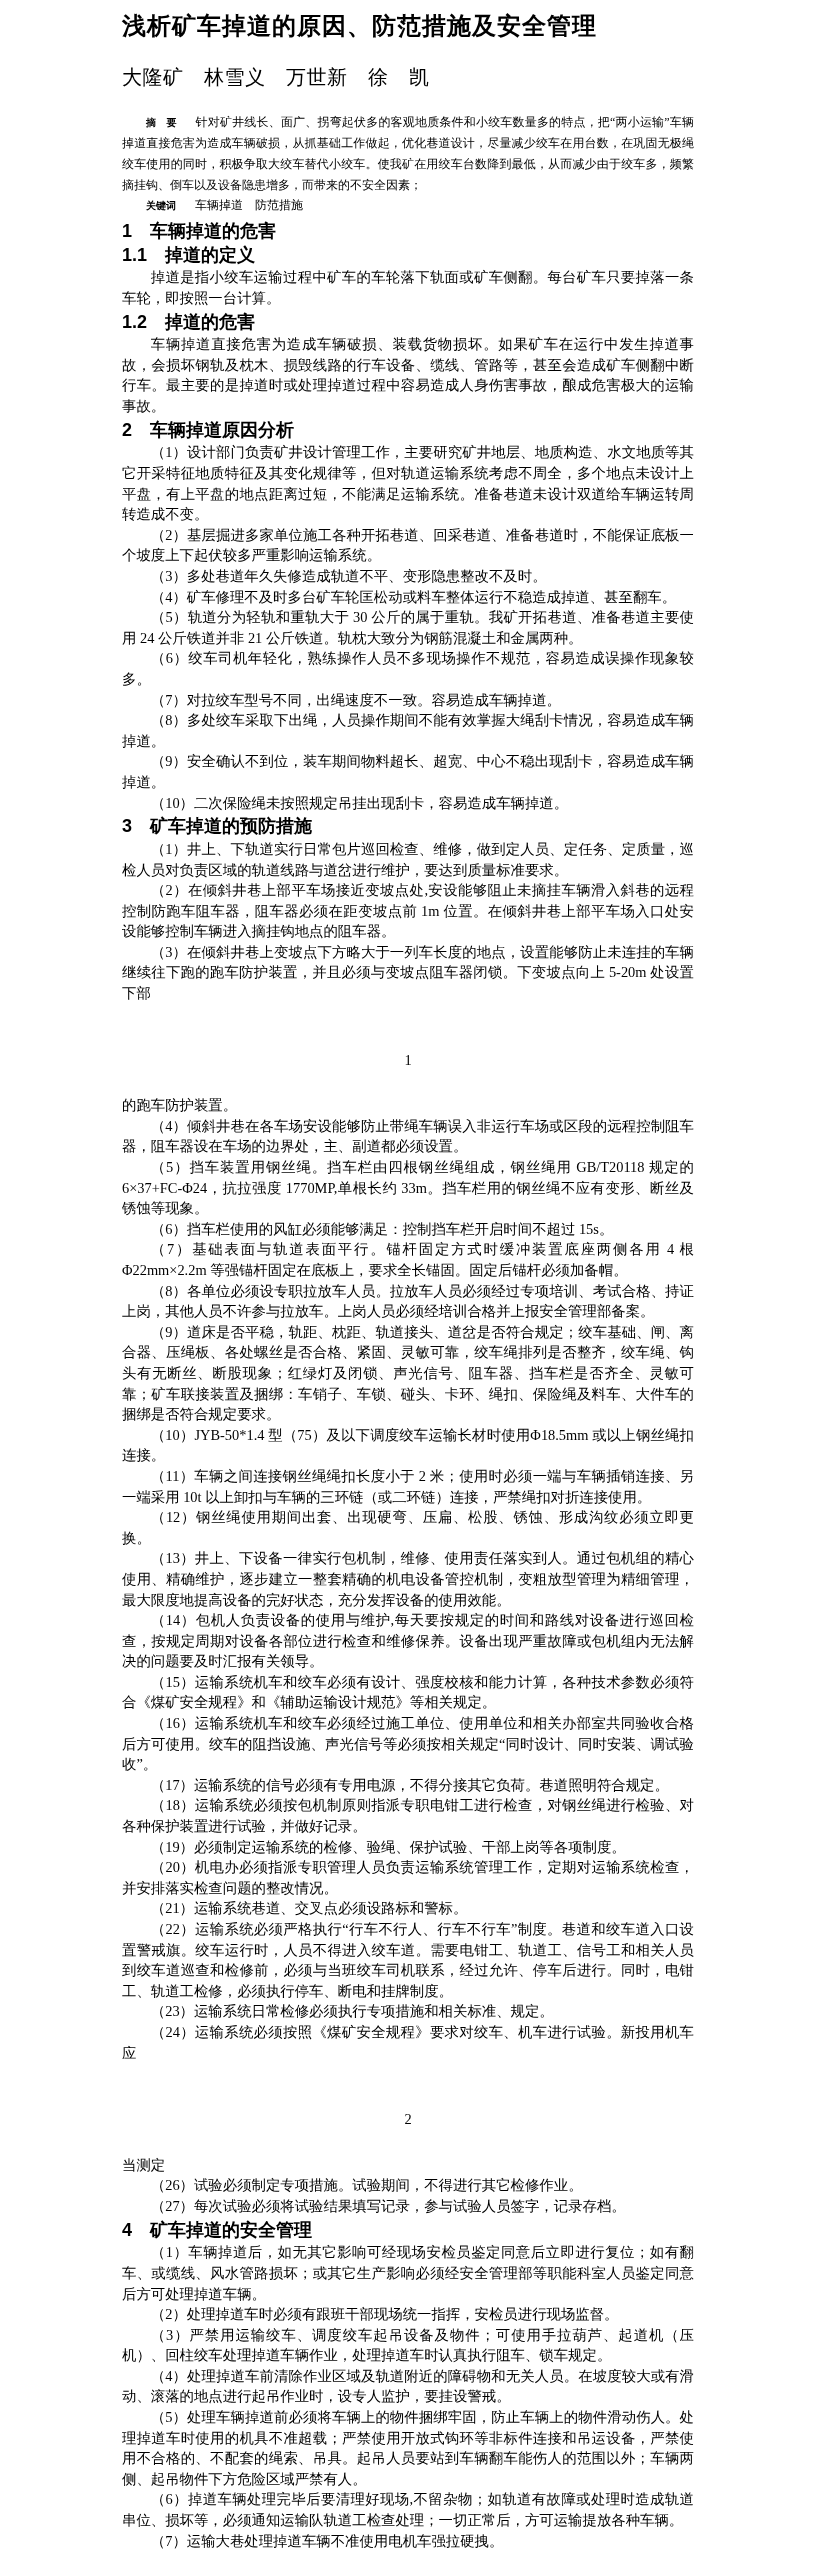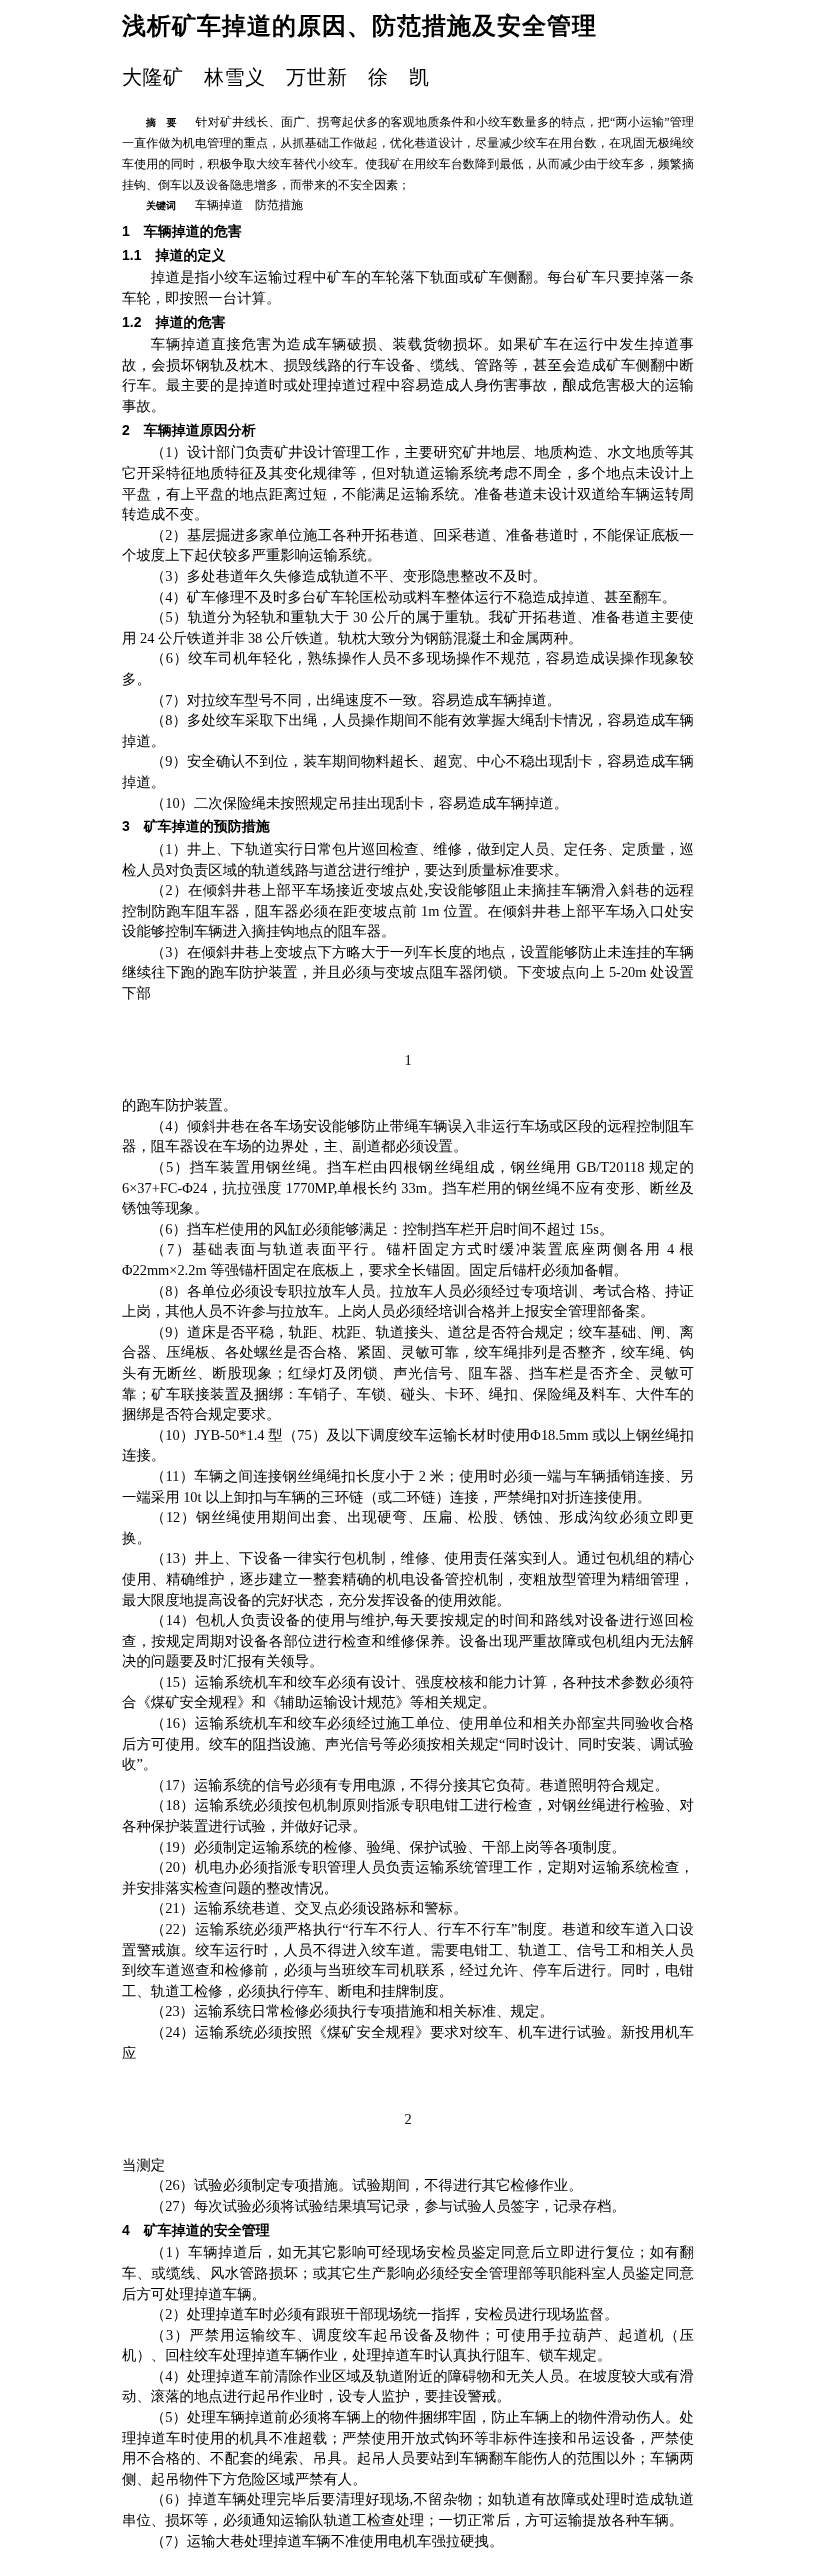--- a/index.html
+++ b/index.html
@@ -40,21 +40,21 @@
   .keywords{margin:0 0 4.1px 0;}
   .inline-label{
     font-family:Liberation Sans, sans-serif;
     font-weight:bold;
     font-size:10px;
     margin-right:19px;
   }
   .heading{
     font-family:"Liberation Sans", sans-serif;
     font-weight:bold;
-    font-size:14px;
+    font-size:18px;
     line-height:20.6px;
     margin:3.1px 0 2.1px 0;
   }
   .para{
     font-size:14.4px;
     line-height:20.6px;
     text-align:justify;
     text-indent:2em;
     margin:0;
   }
@@ -67,36 +67,36 @@
   }
 </style>
 </head>
 <body>
 
 <div class="page">
   <h1 class="doc-title">浅析矿车掉道的原因、防范措施及安全管理</h1>
 
   <div class="authors">大隆矿　林雪义　万世新　徐　凯</div>
 
-  <p class="abstract"><span class="inline-label">摘　要</span><span>针对矿井线长、面广、拐弯起伏多的客观地质条件和小绞车数量多的特点，把“两小运输”管理一直作做为机电管理的重点，从抓基础工作做起，优化巷道设计，尽量减少绞车在用台数，在巩固无极绳绞车使用的同时，积极争取大绞车替代小绞车。使我矿在用绞车台数降到最低，从而减少由于绞车多，频繁摘挂钩、倒车以及设备隐患增多，而带来的不安全因素；</span></p>
+  <p class="abstract"><span class="inline-label">摘　要</span><span>针对矿井线长、面广、拐弯起伏多的客观地质条件和小绞车数量多的特点，把“两小运输”车辆掉道直接危害为造成车辆破损，从抓基础工作做起，优化巷道设计，尽量减少绞车在用台数，在巩固无极绳绞车使用的同时，积极争取大绞车替代小绞车。使我矿在用绞车台数降到最低，从而减少由于绞车多，频繁摘挂钩、倒车以及设备隐患增多，而带来的不安全因素；</span></p>
 
   <p class="keywords"><span class="inline-label">关键词</span><span>车辆掉道　防范措施</span></p>
 
   <div>
       <h2 class="heading">1　车辆掉道的危害</h2>
       <h2 class="heading">1.1　掉道的定义</h2>
       <p class="para">掉道是指小绞车运输过程中矿车的车轮落下轨面或矿车侧翻。每台矿车只要掉落一条车轮，即按照一台计算。</p>
       <h2 class="heading">1.2　掉道的危害</h2>
       <p class="para">车辆掉道直接危害为造成车辆破损、装载货物损坏。如果矿车在运行中发生掉道事故，会损坏钢轨及枕木、损毁线路的行车设备、缆线、管路等，甚至会造成矿车侧翻中断行车。最主要的是掉道时或处理掉道过程中容易造成人身伤害事故，酿成危害极大的运输事故。</p>
       <h2 class="heading">2　车辆掉道原因分析</h2>
       <p class="para">（1）设计部门负责矿井设计管理工作，主要研究矿井地层、地质构造、水文地质等其它开采特征地质特征及其变化规律等，但对轨道运输系统考虑不周全，多个地点未设计上平盘，有上平盘的地点距离过短，不能满足运输系统。准备巷道未设计双道给车辆运转周转造成不变。</p>
       <p class="para">（2）基层掘进多家单位施工各种开拓巷道、回采巷道、准备巷道时，不能保证底板一个坡度上下起伏较多严重影响运输系统。</p>
       <p class="para">（3）多处巷道年久失修造成轨道不平、变形隐患整改不及时。</p>
       <p class="para">（4）矿车修理不及时多台矿车轮匡松动或料车整体运行不稳造成掉道、甚至翻车。</p>
-      <p class="para">（5）轨道分为轻轨和重轨大于 30 公斤的属于重轨。我矿开拓巷道、准备巷道主要使用 24 公斤铁道并非 38 公斤铁道。轨枕大致分为钢筋混凝土和金属两种。</p>
+      <p class="para">（5）轨道分为轻轨和重轨大于 30 公斤的属于重轨。我矿开拓巷道、准备巷道主要使用 24 公斤铁道并非 21 公斤铁道。轨枕大致分为钢筋混凝土和金属两种。</p>
       <p class="para">（6）绞车司机年轻化，熟练操作人员不多现场操作不规范，容易造成误操作现象较多。</p>
       <p class="para">（7）对拉绞车型号不同，出绳速度不一致。容易造成车辆掉道。</p>
       <p class="para">（8）多处绞车采取下出绳，人员操作期间不能有效掌握大绳刮卡情况，容易造成车辆掉道。</p>
       <p class="para">（9）安全确认不到位，装车期间物料超长、超宽、中心不稳出现刮卡，容易造成车辆掉道。</p>
       <p class="para">（10）二次保险绳未按照规定吊挂出现刮卡，容易造成车辆掉道。</p>
       <h2 class="heading">3　矿车掉道的预防措施</h2>
       <p class="para">（1）井上、下轨道实行日常包片巡回检查、维修，做到定人员、定任务、定质量，巡检人员对负责区域的轨道线路与道岔进行维护，要达到质量标准要求。</p>
       <p class="para">（2）在倾斜井巷上部平车场接近变坡点处,安设能够阻止未摘挂车辆滑入斜巷的远程控制防跑车阻车器，阻车器必须在距变坡点前 1m 位置。在倾斜井巷上部平车场入口处安设能够控制车辆进入摘挂钩地点的阻车器。</p>
       <p class="para">（3）在倾斜井巷上变坡点下方略大于一列车长度的地点，设置能够防止未连挂的车辆继续往下跑的跑车防护装置，并且必须与变坡点阻车器闭锁。下变坡点向上 5-20m 处设置下部</p>
       <div class="pagenum">1</div>

